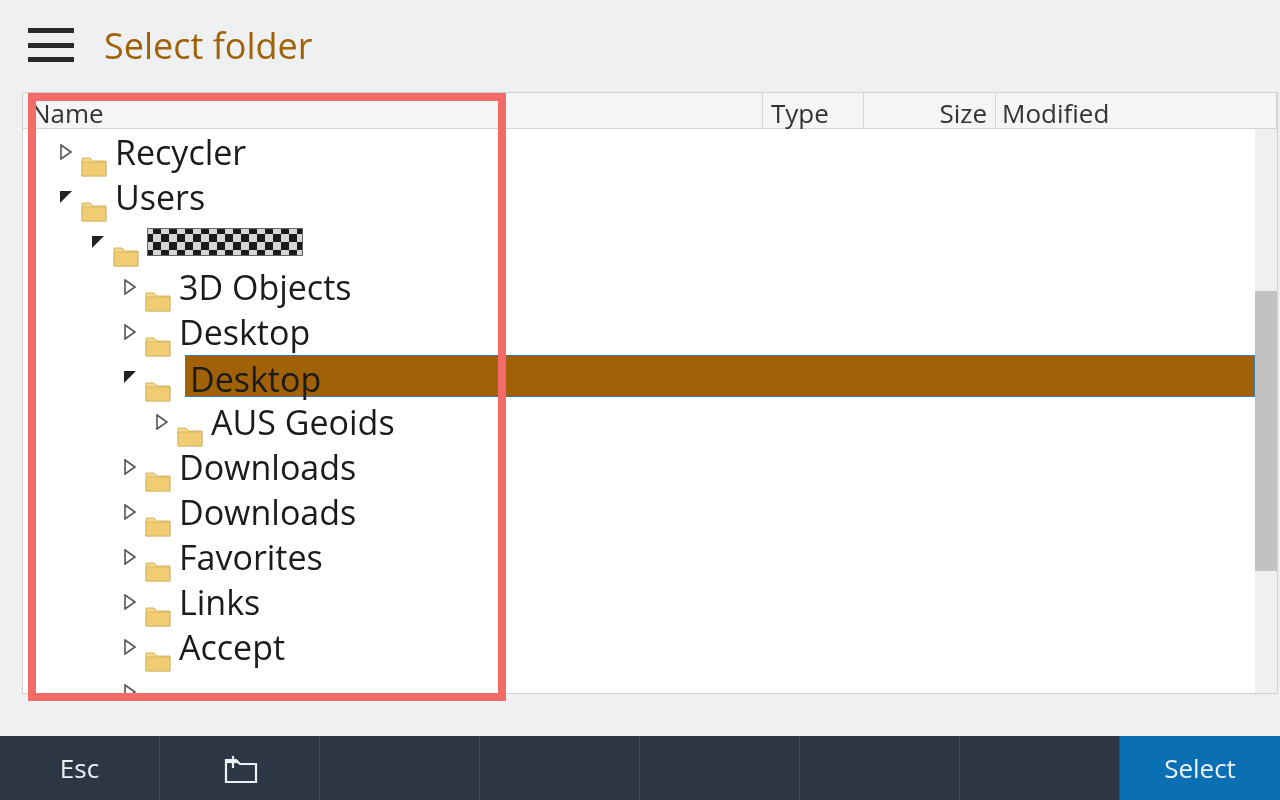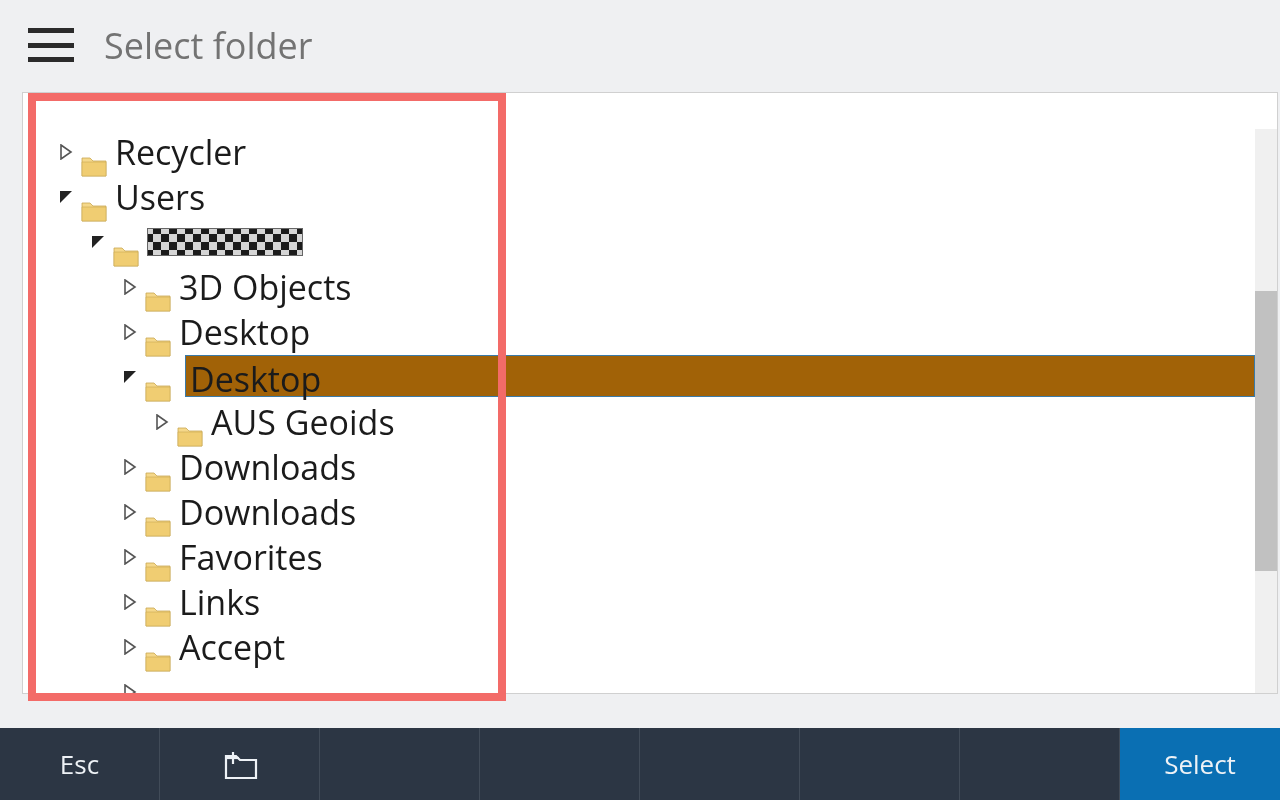--- a/index.html
+++ b/index.html
@@ -1,20 +1,20 @@
 <!DOCTYPE html>
 <html><head>
 <meta charset="utf-8">
 <style>
   * { box-sizing: border-box; margin: 0; padding: 0; }
   html, body { width: 1280px; height: 800px; overflow: hidden; font-family: "Segoe UI", "Open Sans", Arial, sans-serif; background: #eff0f2; }
   .header { display: flex; align-items: center; height: 90px; padding-left: 28px; }
   .hamburger { width: 46px; height: 34px; display: flex; flex-direction: column; justify-content: space-between; cursor: pointer; }
   .hamburger-line { height: 5px; background: #2b2b2b; }
-  .title { font-size: 36px; color: #737373; margin-left: 30px; font-weight: 400; }
+  .title { font-size: 36px; color: #a16207; margin-left: 30px; font-weight: 400; }
 
   .browser { position: relative; left: 22px; top: 2px; width: 1256px; height: 602px; border: 1px solid #d0d0d0; background: #ffffff; }
   .col-headers { position: absolute; top: 0; left: 0; right: 0; height: 36px; background: #f5f5f6; border-bottom: 1px solid #d6d6d6; display: flex; font-size: 26px; color: #343434; }
   .col { padding: 2px 8px 0 8px; border-right: 1px solid #d6d6d6; }
   .col-name { width: 740px; }
   .col-type { width: 101px; }
   .col-size { width: 132px; text-align: right; }
   .col-modified { flex: 1; padding-left: 6px; }
 
   .tree-viewport { position: absolute; top: 36px; left: 0; right: 22px; bottom: 0; overflow: hidden; }
@@ -26,39 +26,45 @@
   .folder-icon { width: 26px; height: 22px; margin-right: 8px; display: inline-block; }
   .folder-icon svg { width: 26px; height: 22px; }
   .tree-label { }
   .obscured { display: inline-block; width: 156px; height: 28px; background: repeating-conic-gradient(#1b1b1b 0% 25%, #d5d5d5 0% 50%) 50% / 16px 16px; border: 1px solid #666; }
 
   .scrollbar { position: absolute; top: 36px; right: 0; width: 22px; bottom: 0; background: #f0f0f0; }
   .scroll-thumb { position: absolute; left: 0; right: 0; top: 162px; height: 280px; background: #c1c1c1; }
 
   .highlight-box { position: absolute; left: 28px; top: 93px; width: 478px; height: 608px; border: 8px solid #f36b68; pointer-events: none; }
 
-  .footer { position: absolute; left: 0; right: 0; bottom: 0; height: 72px; background: #2c3644; display: flex; color: #eef2f6; font-size: 26px; }
+  .footer { position: absolute; left: 0; right: 0; bottom: 0; height: 64px; background: #2c3644; display: flex; color: #eef2f6; font-size: 26px; }
   .footer-cell { width: 160px; border-right: 1px solid #414b58; display: flex; align-items: center; justify-content: center; cursor: pointer; }
   .footer-accept { width: 160px; background: #0a6fb3; display: flex; align-items: center; justify-content: center; cursor: pointer; }
   .newfolder-icon { width: 36px; height: 32px; }
 
 </style>
 </head>
 <body>
 
 <div class="header">
   <div class="hamburger">
     <div class="hamburger-line"></div>
     <div class="hamburger-line"></div>
     <div class="hamburger-line"></div>
   </div>
   <div class="title">Select folder</div>
 </div>
 
 <div class="browser">
+  <div class="col-headers">
+    <div class="col col-name">Name</div>
+    <div class="col col-type">Type</div>
+    <div class="col col-size">Size</div>
+    <div class="col col-modified">Modified</div>
+  </div>
 
   <div class="tree-viewport" id="tree-viewport">
       <div class="tree-row">
         <span class="indent" style="width:32px"></span>
         <span class="arrow">
           <svg viewBox="0 0 16 16">
             <path d="M3 1 L13 8 L3 15 Z" fill="none" stroke="#555" stroke-width="1.6"></path>
           </svg>
         </span>
         <span class="folder-icon"><svg viewBox="0 0 26 22">

